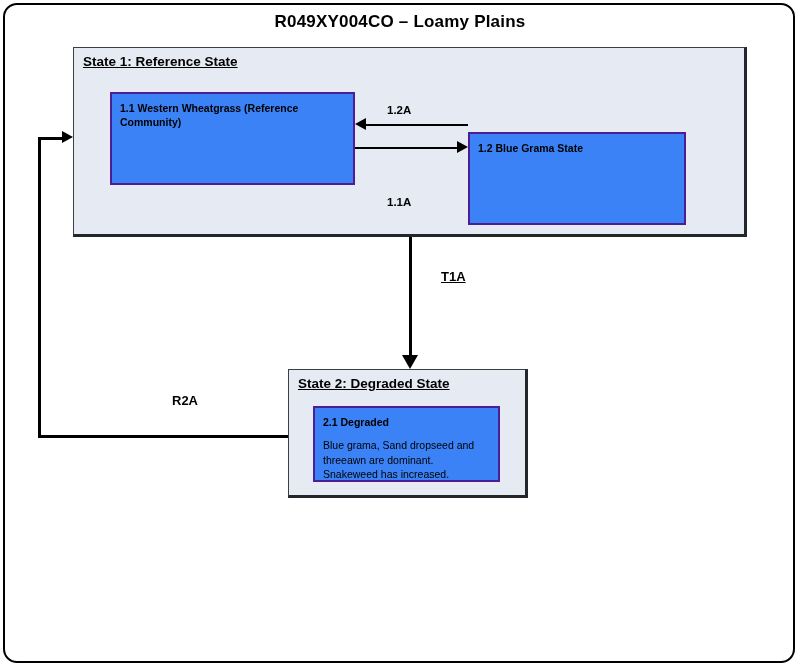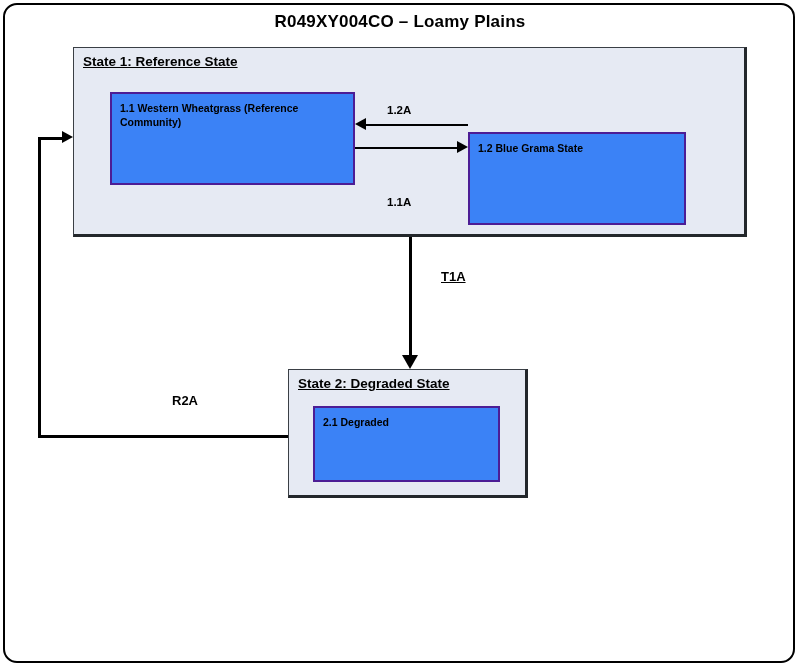--- a/index.html
+++ b/index.html
@@ -172,20 +172,21 @@
   <div class="vline thick" style="left:409px; top:237px; height:118px;"></div>
   <div class="arrowhead arrow-down" style="left:402px; top:355px;"></div>
   <div class="edge-label big" style="left:441px; top:269px;text-decoration:underline;">T1A</div>
 
   <div class="state-box" id="state2">
     <div class="state-title">State 2: Degraded State</div>
   </div>
 
   <div class="phase-box" id="box21">
     <p class="phase-head">2.1 Degraded</p>
+    <p class="phase-body">Blue grama, Sand dropseed and threeawn are dominant. Snakeweed has increased.</p>
   </div>
 
   <div class="hline thick" style="left:38px; top:435px; width:250px;"></div>
   <div class="vline thick" style="left:38px; top:137px; height:301px;"></div>
   <div class="hline thick" style="left:38px; top:137px; width:25px;"></div>
   <div class="arrowhead arrow-right" style="left:62px; top:131px;"></div>
   <div class="edge-label big" style="left:172px; top:393px;">R2A</div>
 
 </div>
 

